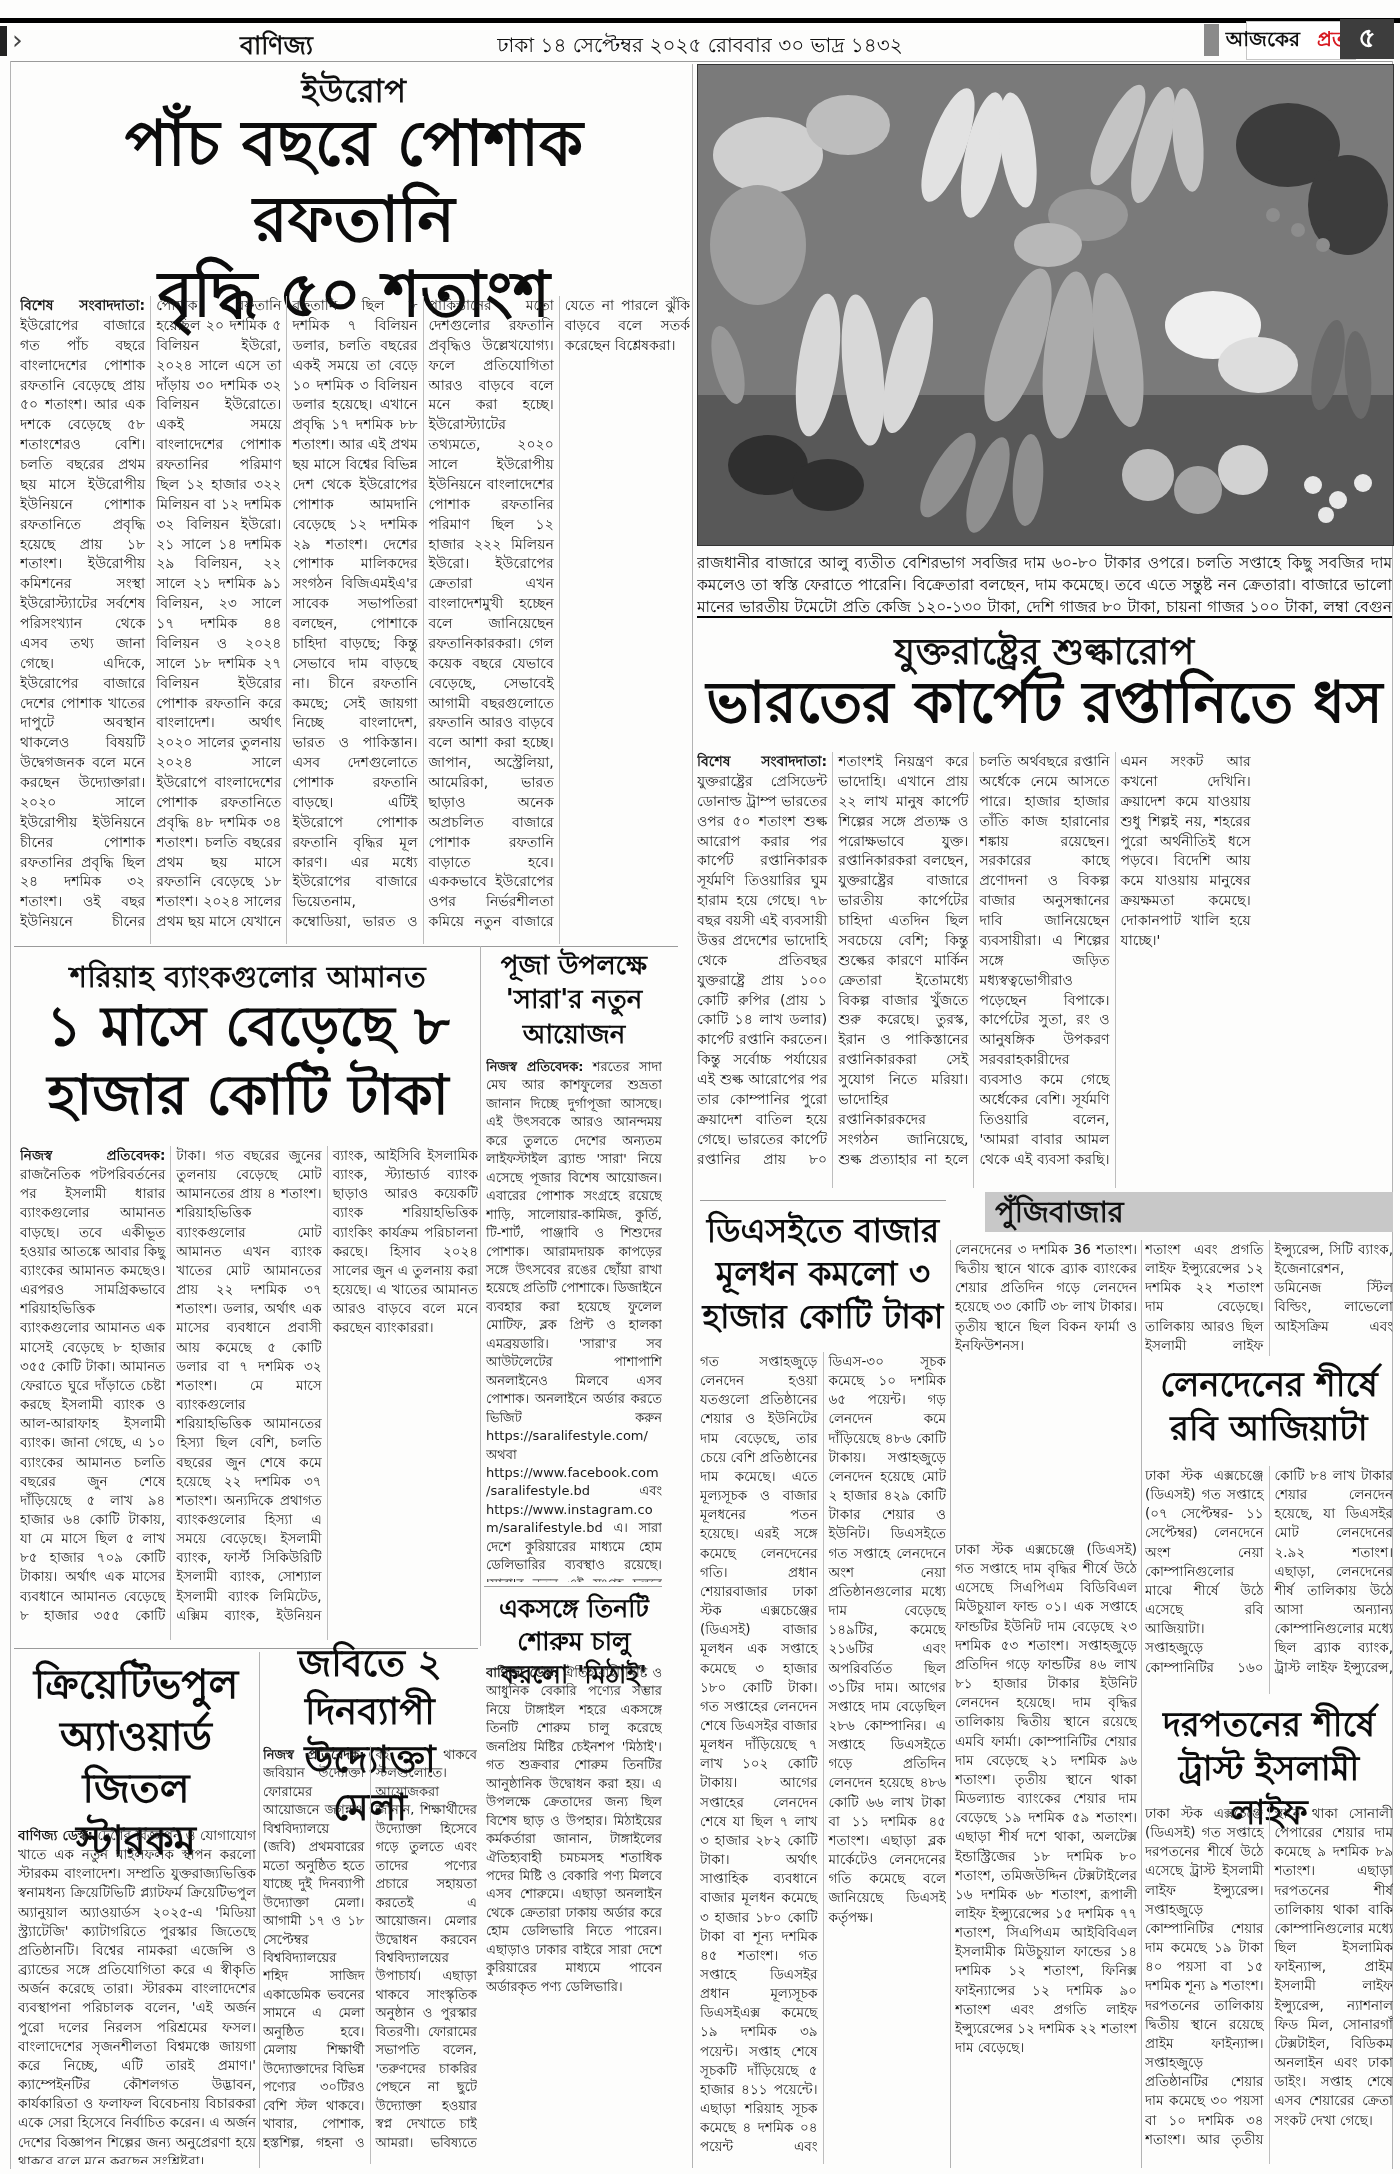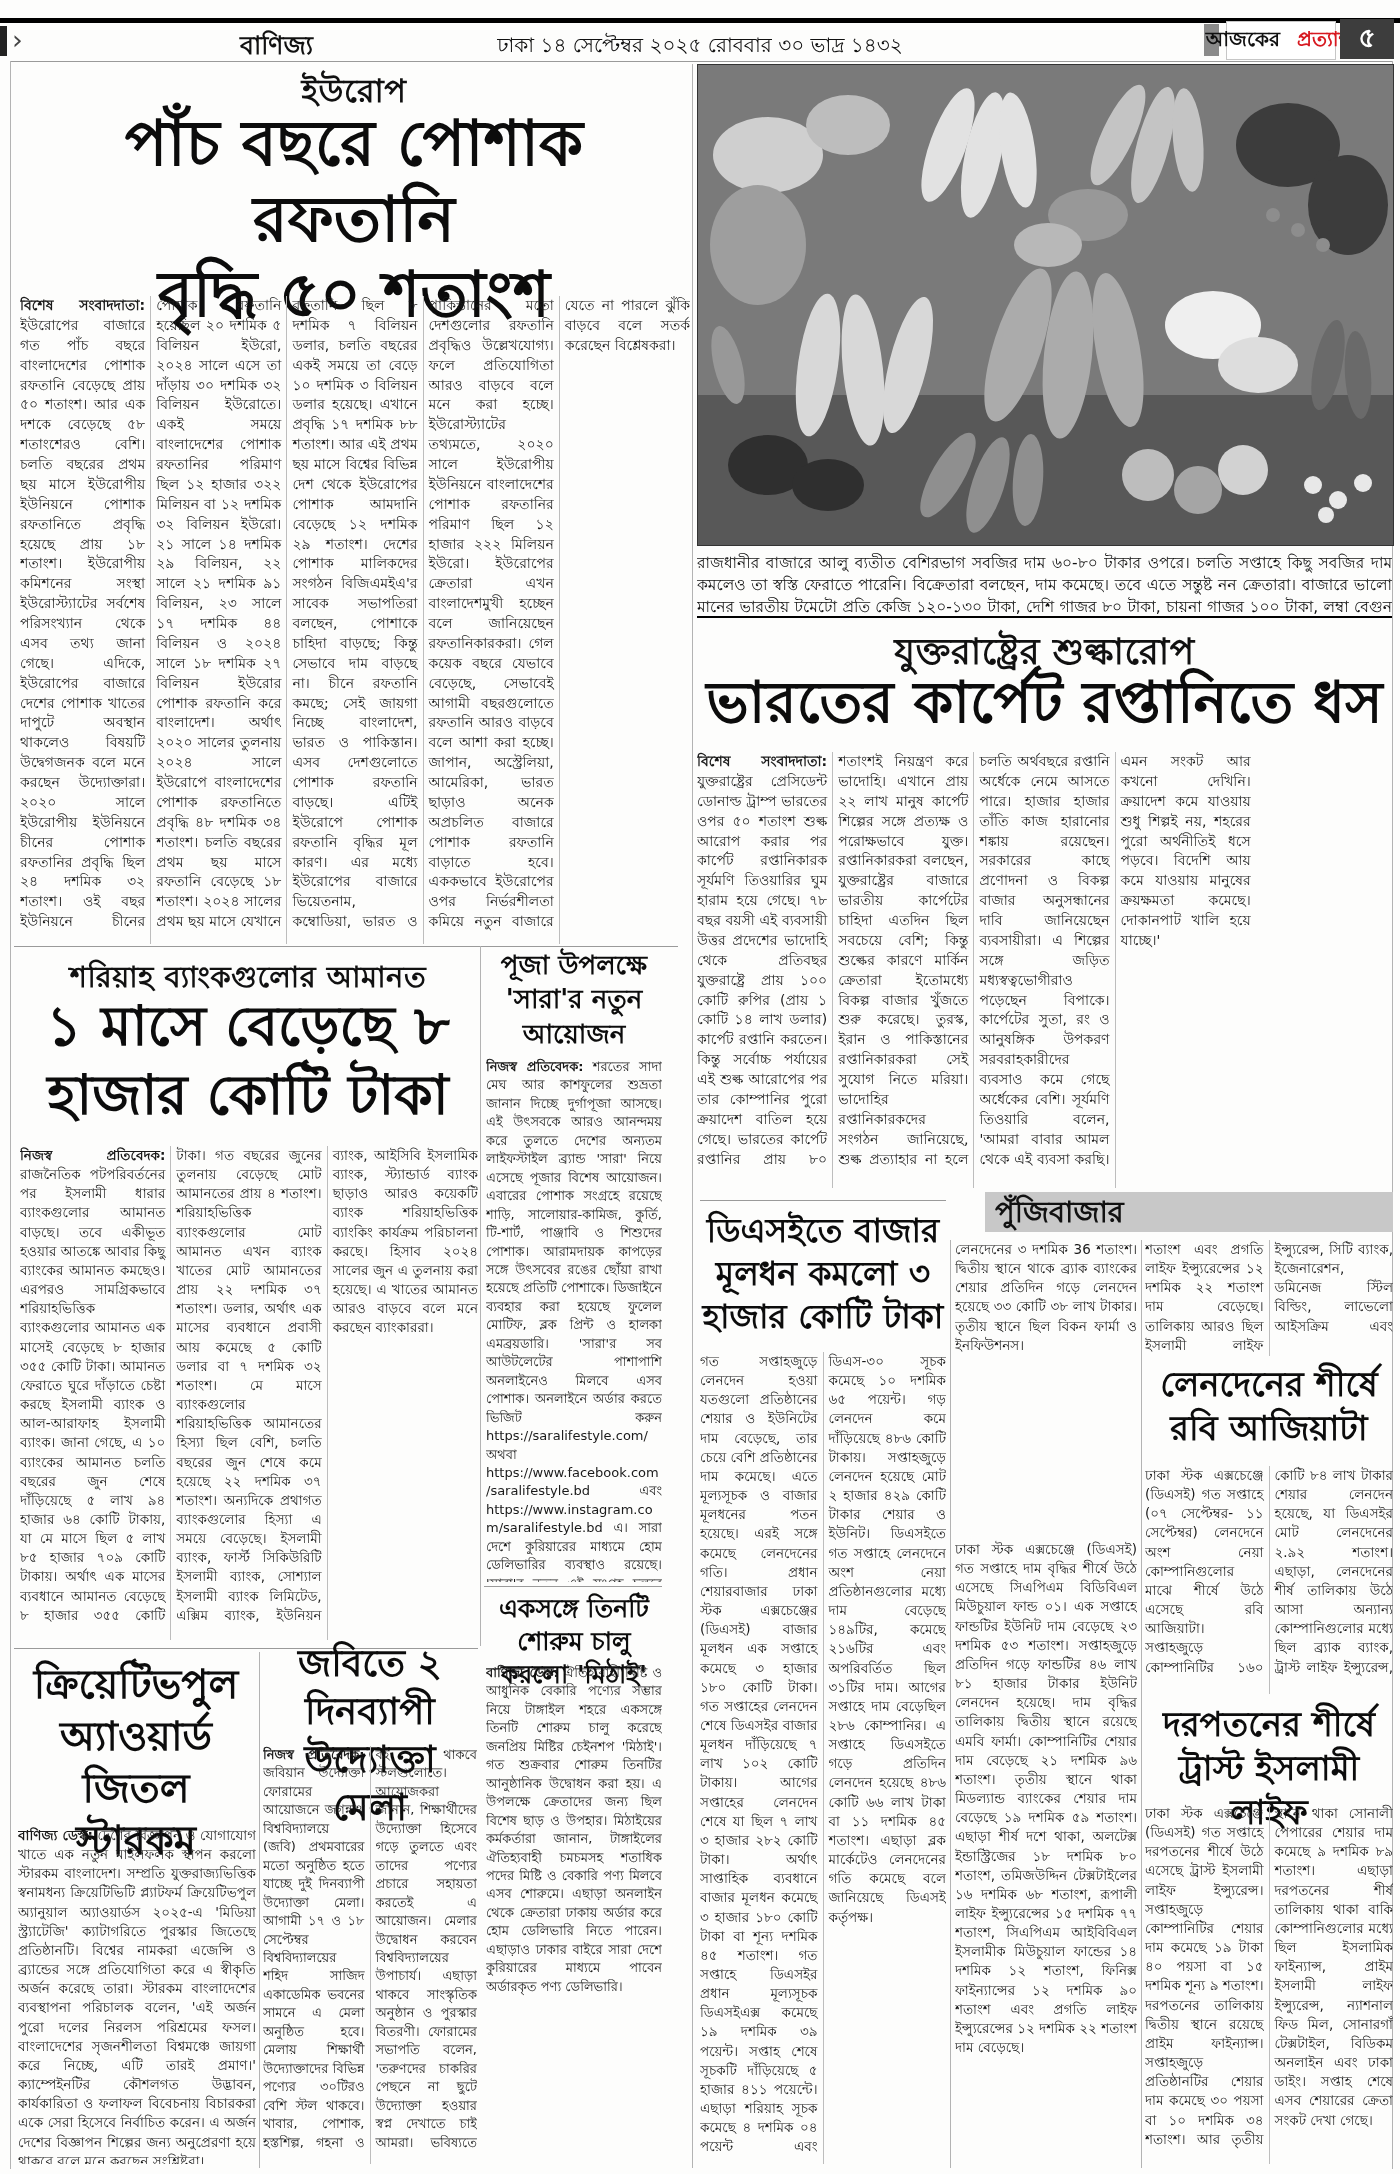--- a/index.html
+++ b/index.html
@@ -13,21 +13,21 @@
   .hl{font-weight:bold;color:#0c0c0c;}
   .bodytxt{font-size:14px;line-height:1.42;text-align:justify;overflow:hidden;word-break:break-word;color:#1a1a1a;}
   .cols{column-gap:11px;column-rule:1px solid #bdbdbd;column-fill:auto;height:100%;}
   .c5{column-count:5;} .c3{column-count:3;} .c2{column-count:2;}
   .vline{position:absolute;width:1px;background:#b3b3b3;}
   .hline{position:absolute;height:1px;background:#9a9a9a;}
   .blackline{position:absolute;background:#000;}
   .byline{font-weight:bold;}
   .band{background:#c8c8c8;}
   .capt{font-size:15.5px;line-height:1.42;text-align:justify;color:#101010;}
-  .masthead{display:flex;align-items:center;justify-content:center;gap:17px;border:1px solid #c6c6c6;background:#fff;}
+  .masthead{display:flex;align-items:center;justify-content:center;gap:17px;border:1px solid #c6c6c6;background:#fff;margin-left:20px;}
   .pagenum{background:#3d3d3d;color:#fff;display:flex;align-items:center;justify-content:center;}
   .photo-frame{border:1px solid #333;overflow:hidden;background:#6d6d6d;}
 </style>
 </head>
 <body>
 
 <div class="page">
 
   <div class="blackline" style="left:0;top:18px;width:1400px;height:5px;"></div>
   <div class="abs" style="left:0;top:26px;width:7px;height:30px;background:#222;"></div>

